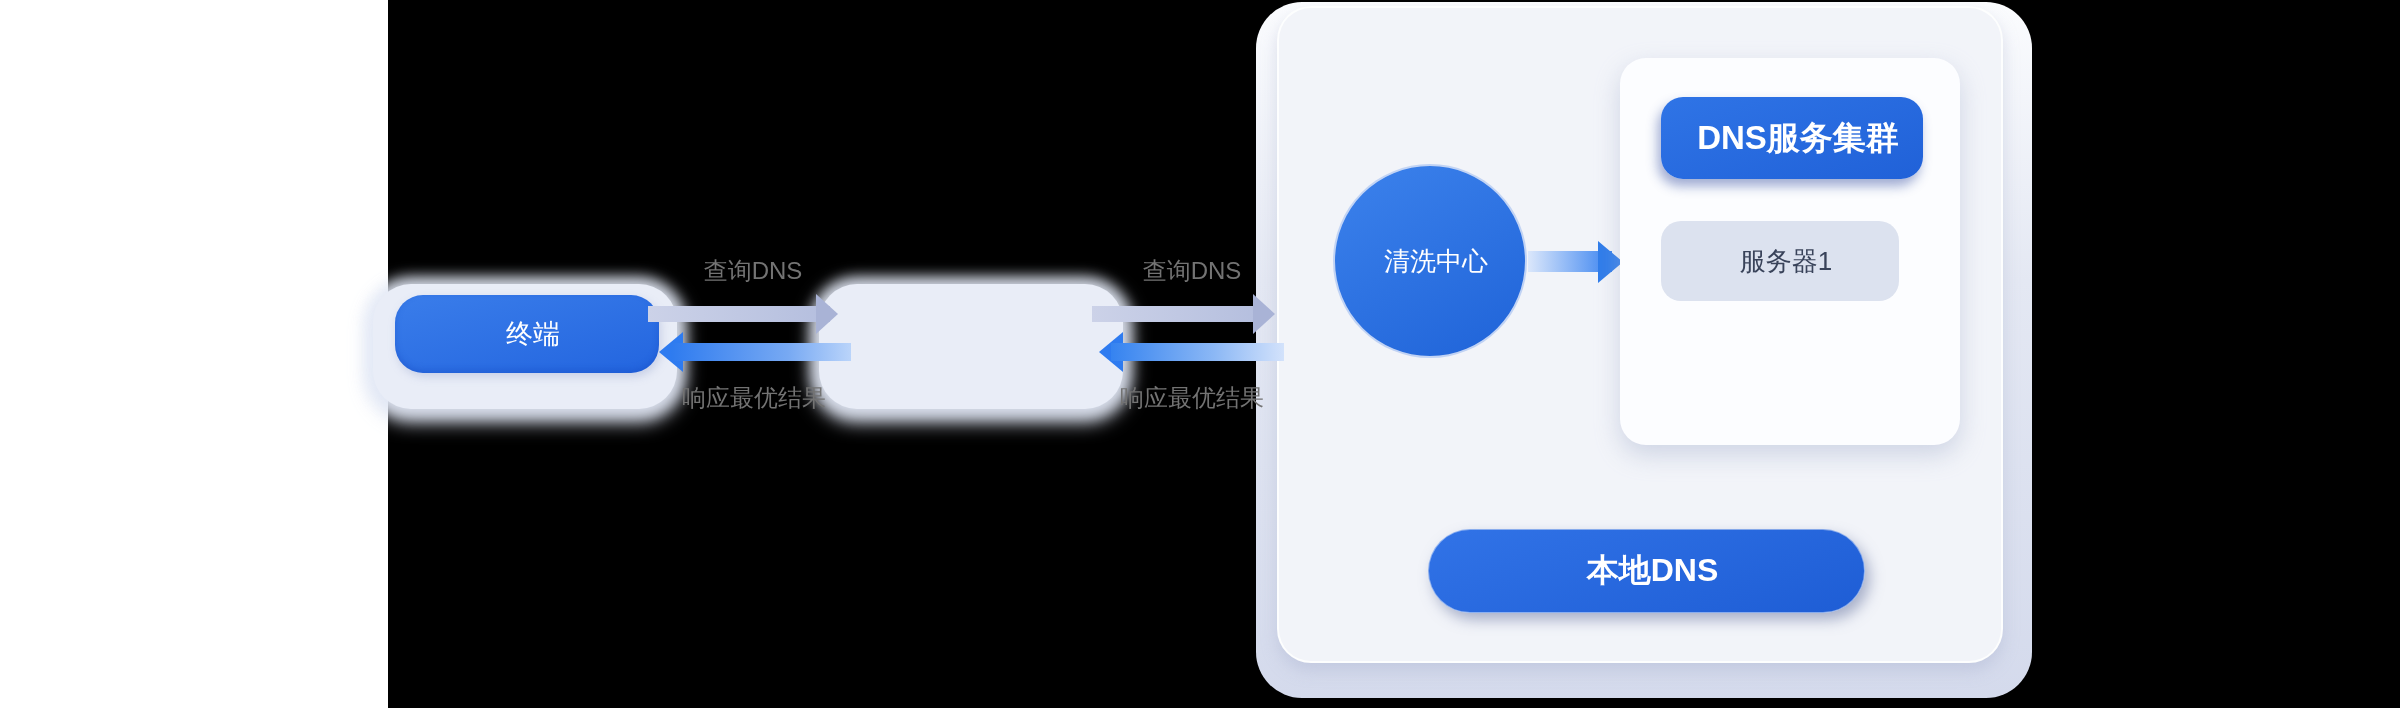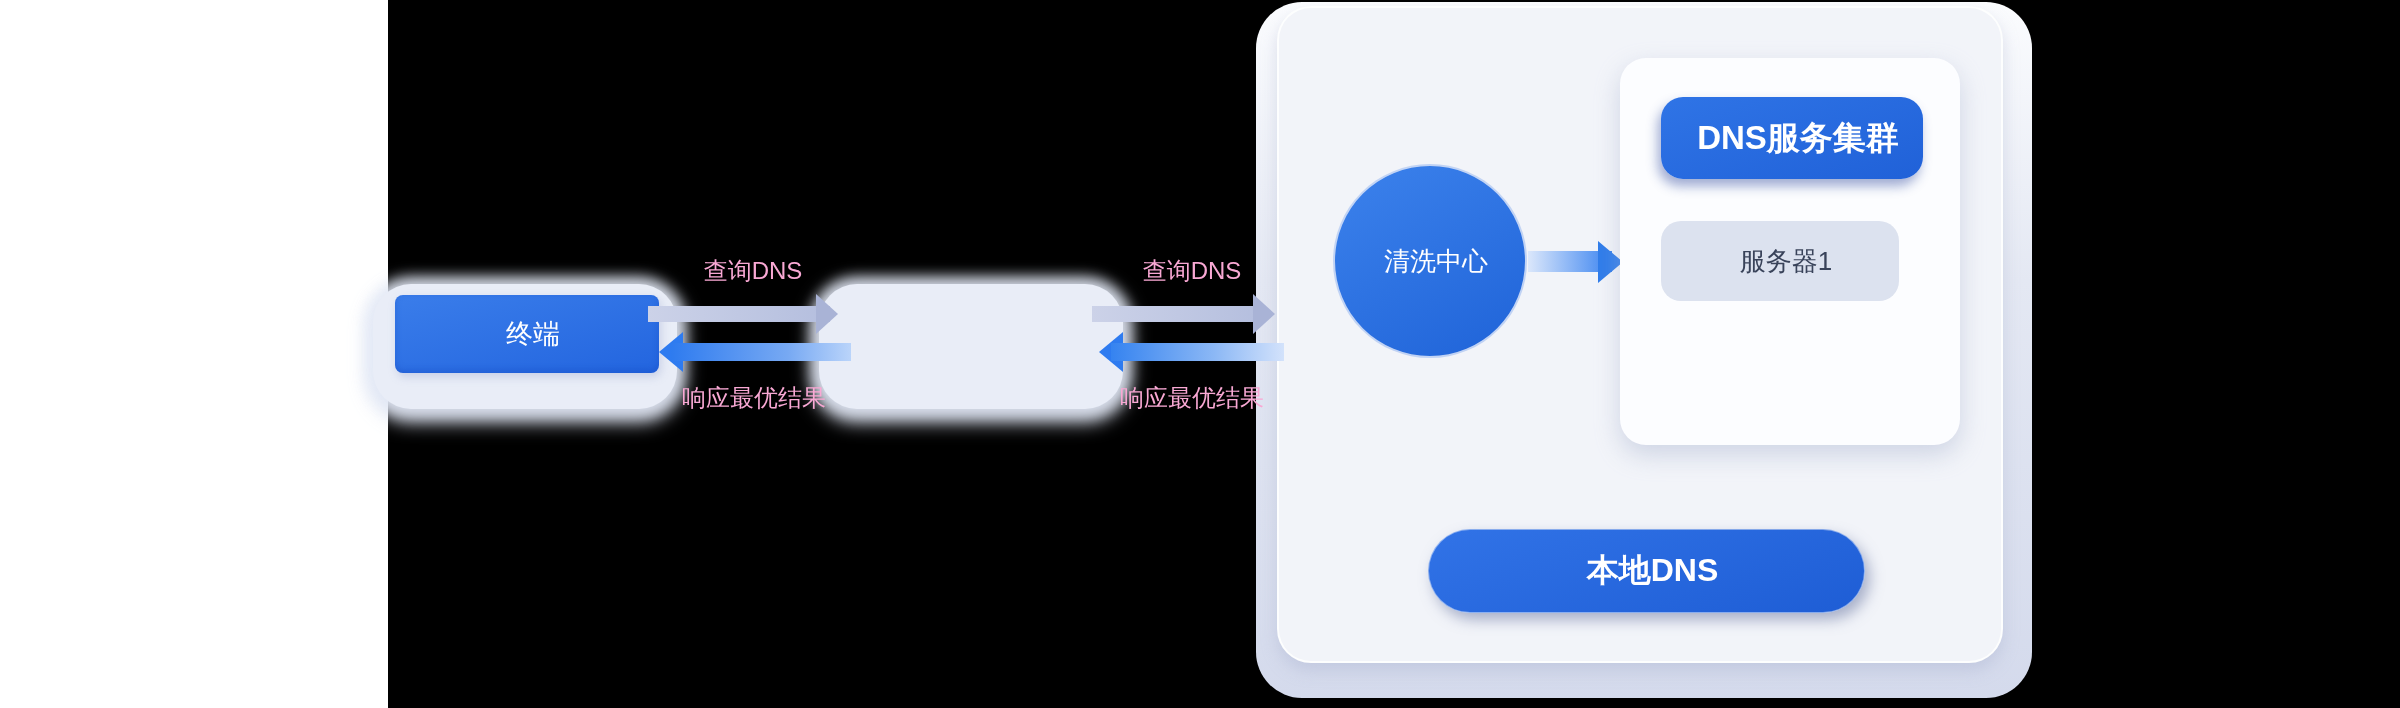--- a/index.html
+++ b/index.html
@@ -17,21 +17,21 @@
   
   .node-glow{
     width:292px;height:125px;border-radius:38px;background:#e9edf7;
     box-shadow:0 6px 18px 8px rgba(223,229,243,.85),0 0 14px 6px rgba(231,237,249,.8);
   }
   .glow-terminal{left:373px;top:284px;}
   .glow-local{left:819px;top:284px;}
 
   
   .blue-node{
-    width:252px;height:78px;border-radius:8px;color:#fff;font-size:27px;
+    width:252px;height:78px;border-radius:28px;color:#fff;font-size:27px;
     background:linear-gradient(165deg,#3a7dea 0%,#2365df 100%);
     box-shadow:inset 0 -3px 6px rgba(18,70,190,.35),2px 4px 8px rgba(140,155,200,.35);
   }
   .node-terminal{left:395px;top:295px;}
   .node-local{left:839px;top:295px;}
 
   
   .shaft{height:16px;}
   .shaft-gray{background:linear-gradient(90deg,#ccd2e8 0%,#b4bede 100%);}
   .q1-shaft{left:648px;top:306px;width:170px;}
@@ -46,21 +46,21 @@
   .r1-shaft{left:671px;top:343px;width:168px;background:linear-gradient(90deg,#2e7bef 0%,#77a9f3 65%,#bad4fa 100%);}
   .r2-shaft{left:1111px;top:343px;width:161px;background:linear-gradient(90deg,#3583f0 0%,#8cb8f5 60%,#d3e2fb 100%);}
   .head-left-blue{
     width:0;height:0;border-top:20px solid transparent;border-bottom:20px solid transparent;
     border-right:24px solid #2e7bf0;
   }
   .r1-head{left:647px;top:332px;}
   .r2-head{left:1087px;top:332px;}
 
   
-  .edge-label{font-size:24px;font-weight:500;color:#f9a8d4;height:30px;line-height:30px;text-align:center;}
+  .edge-label{font-size:24px;font-weight:500;color:#737373;height:30px;line-height:30px;text-align:center;}
   .lbl-q1{left:641px;top:256px;width:200px;}
   .lbl-q2{left:1080px;top:256px;width:200px;}
   .lbl-r1{left:622px;top:383px;width:240px;}
   .lbl-r2{left:1060px;top:383px;width:240px;}
 
   
   .panel-shell{
     left:1256px;top:2px;width:764px;height:696px;border-radius:46px;
     background:linear-gradient(180deg,#fbfcfe 0%,#e4e8f3 40%,#d4daec 100%);
   }

